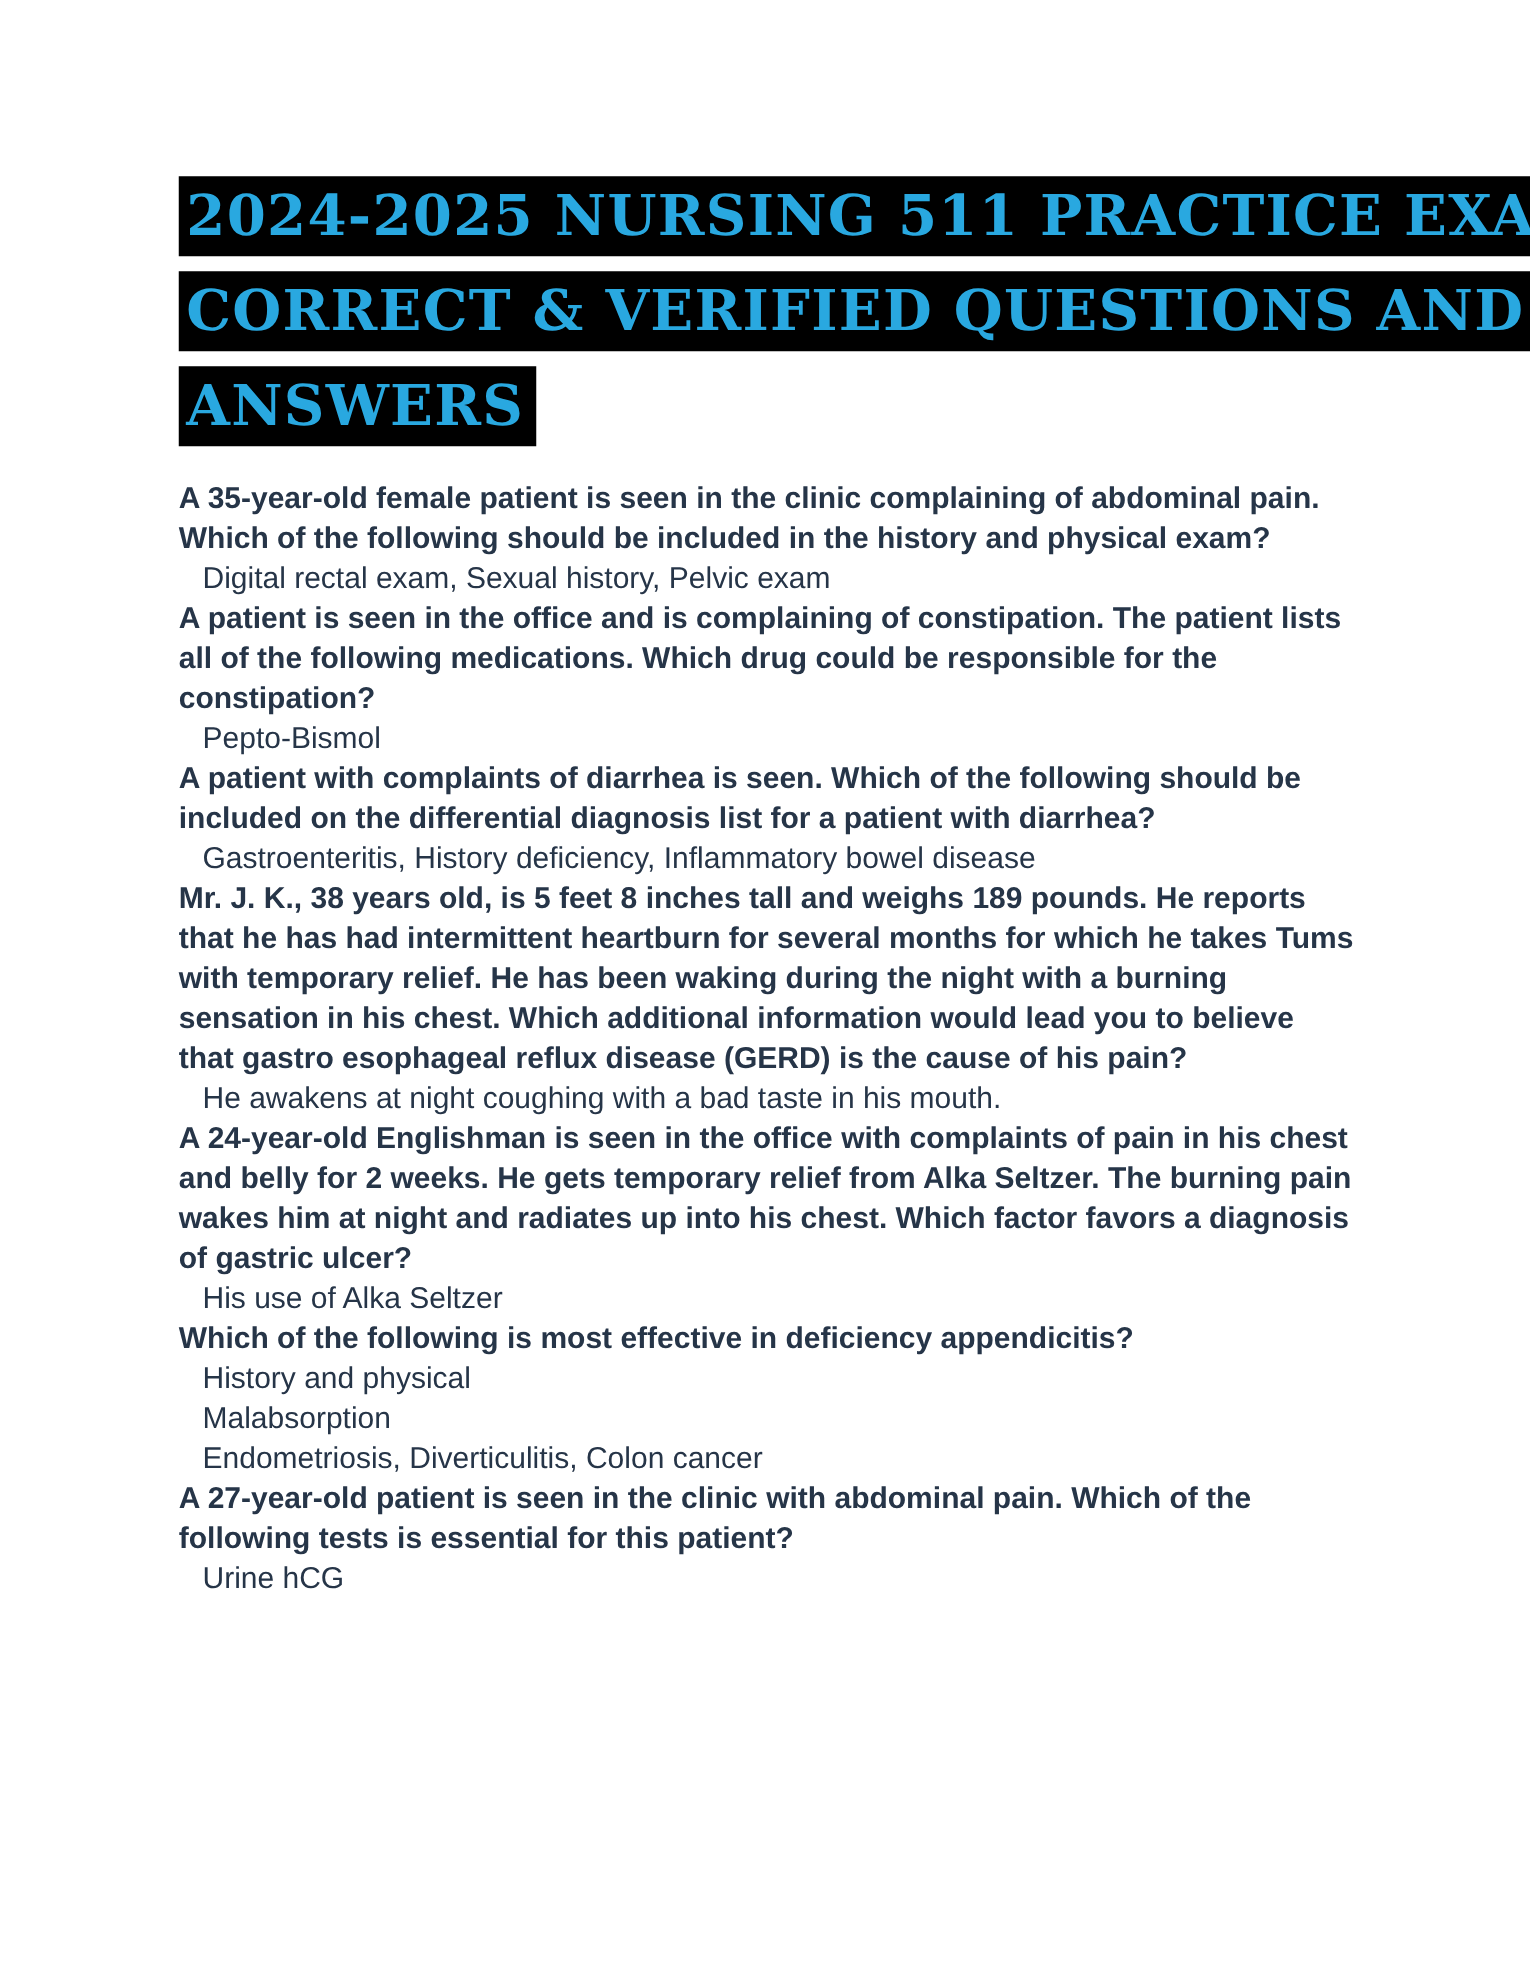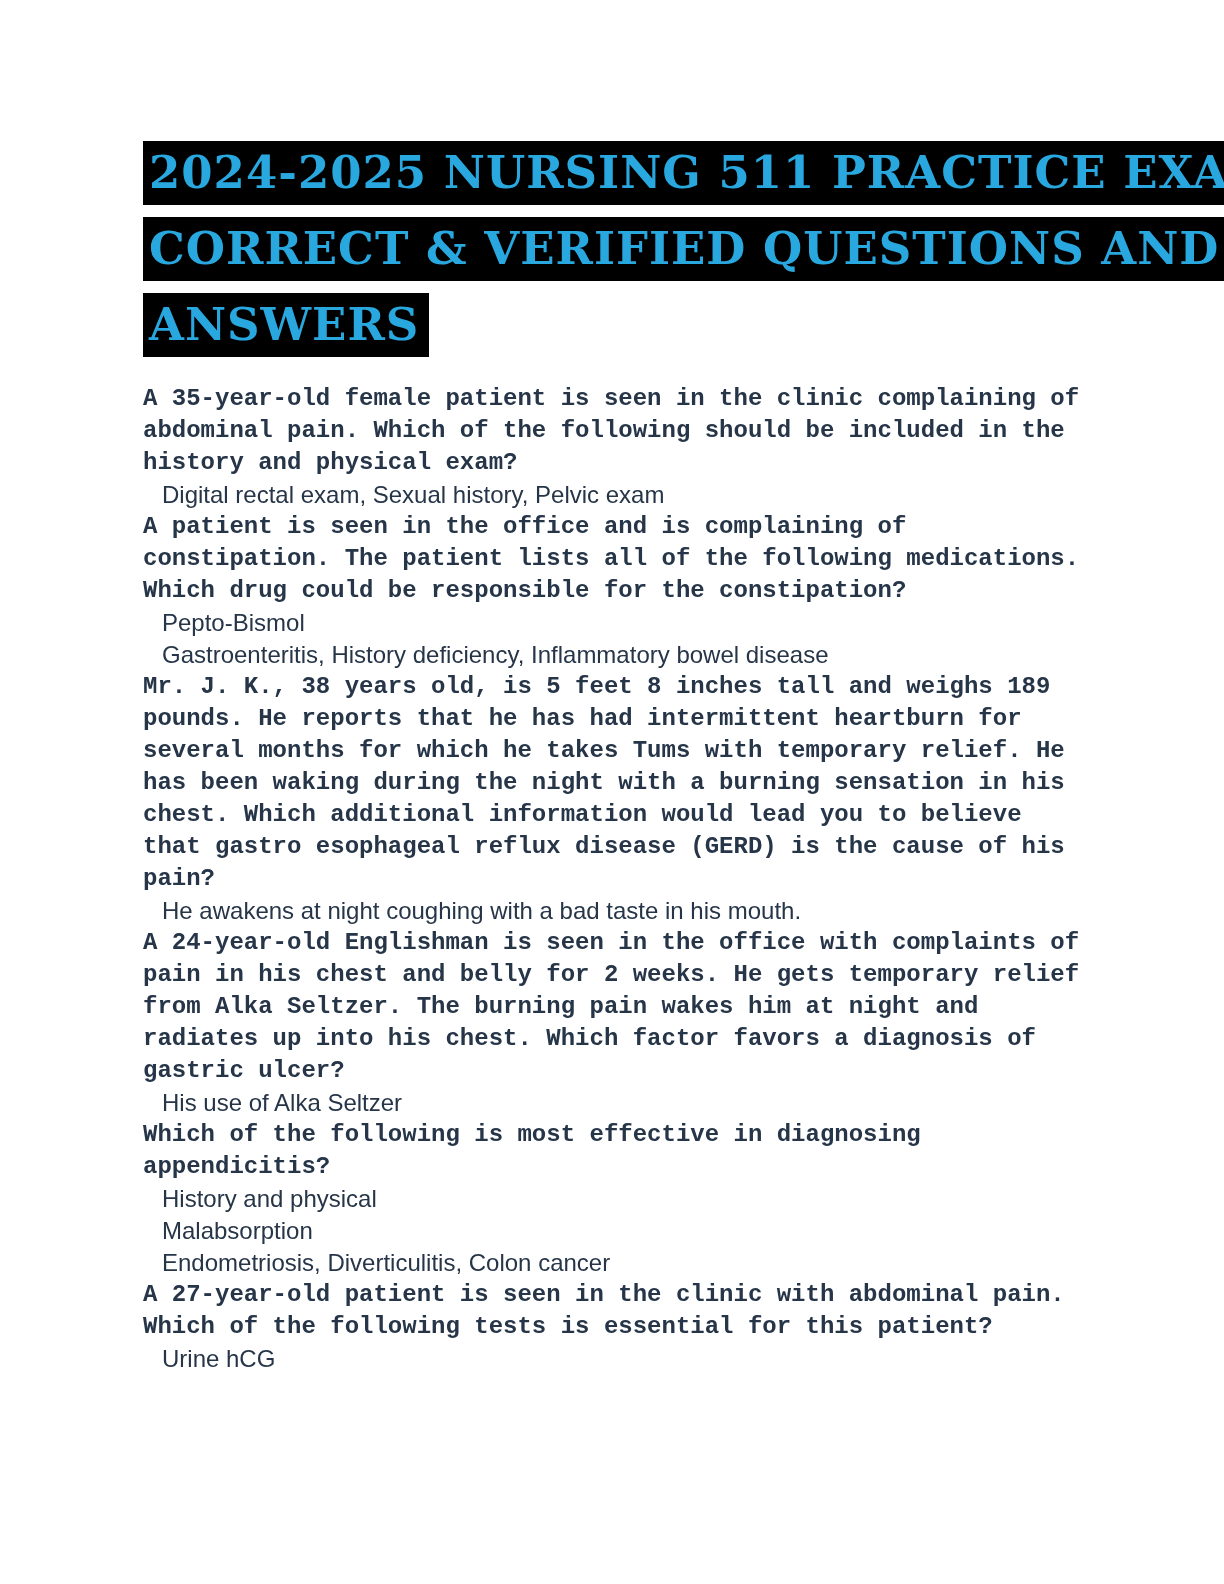--- a/index.html
+++ b/index.html
@@ -41,21 +41,20 @@
     display: block;
   }
   .body-text p {
     margin: 0;
     color: #263548;
     font-size: 24px;
     line-height: 32px;
   }
   .body-text p.q {
     font-weight: bold;
-    font-family: Liberation Mono, monospace;
   }
   .body-text p.a {
     font-weight: normal;
     margin-left: 19px;
   }
 </style>
 </head>
 <body>
 
 <div class="page">
@@ -67,29 +66,30 @@
       <span class="title-line-wrap"><span class="title-line">ANSWERS</span></span>
     </h1>
 
     <div class="body-text">
       <p class="q">A 35-year-old female patient is seen in the clinic complaining of abdominal pain. Which of the following should be included in the history and physical exam?</p>
       <p class="a">Digital rectal exam, Sexual history, Pelvic exam</p>
 
       <p class="q">A patient is seen in the office and is complaining of constipation. The patient lists all of the following medications. Which drug could be responsible for the constipation?</p>
       <p class="a">Pepto-Bismol</p>
 
+      <p class="q">A patient with complaints of diarrhea is seen. Which of the following should be included on the differential diagnosis list for a patient with diarrhea?</p>
       <p class="a">Gastroenteritis, History deficiency, Inflammatory bowel disease</p>
 
       <p class="q">Mr. J. K., 38 years old, is 5 feet 8 inches tall and weighs 189 pounds. He reports that he has had intermittent heartburn for several months for which he takes Tums with temporary relief. He has been waking during the night with a burning sensation in his chest. Which additional information would lead you to believe that gastro esophageal reflux disease (GERD) is the cause of his pain?</p>
       <p class="a">He awakens at night coughing with a bad taste in his mouth.</p>
 
       <p class="q">A 24-year-old Englishman is seen in the office with complaints of pain in his chest and belly for 2 weeks. He gets temporary relief from Alka Seltzer. The burning pain wakes him at night and radiates up into his chest. Which factor favors a diagnosis of gastric ulcer?</p>
       <p class="a">His use of Alka Seltzer</p>
 
-      <p class="q">Which of the following is most effective in diagnosing appendicitis?</p>
+      <p class="q">Which of the following is most effective in deficiency appendicitis?</p>
       <p class="a">History and physical</p>
 
       <p class="a">Malabsorption</p>
 
       <p class="a">Endometriosis, Diverticulitis, Colon cancer</p>
 
       <p class="q">A 27-year-old patient is seen in the clinic with abdominal pain. Which of the following tests is essential for this patient?</p>
       <p class="a">Urine hCG</p>
     </div>
 

